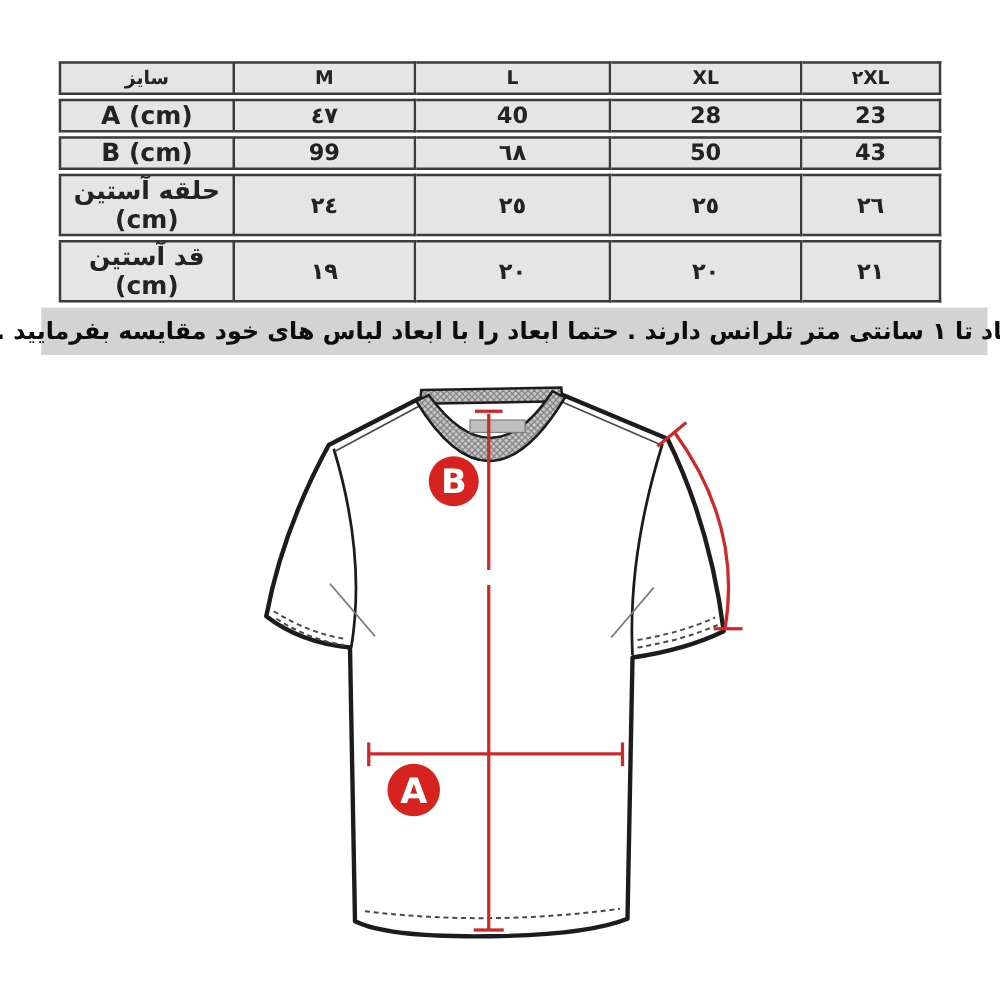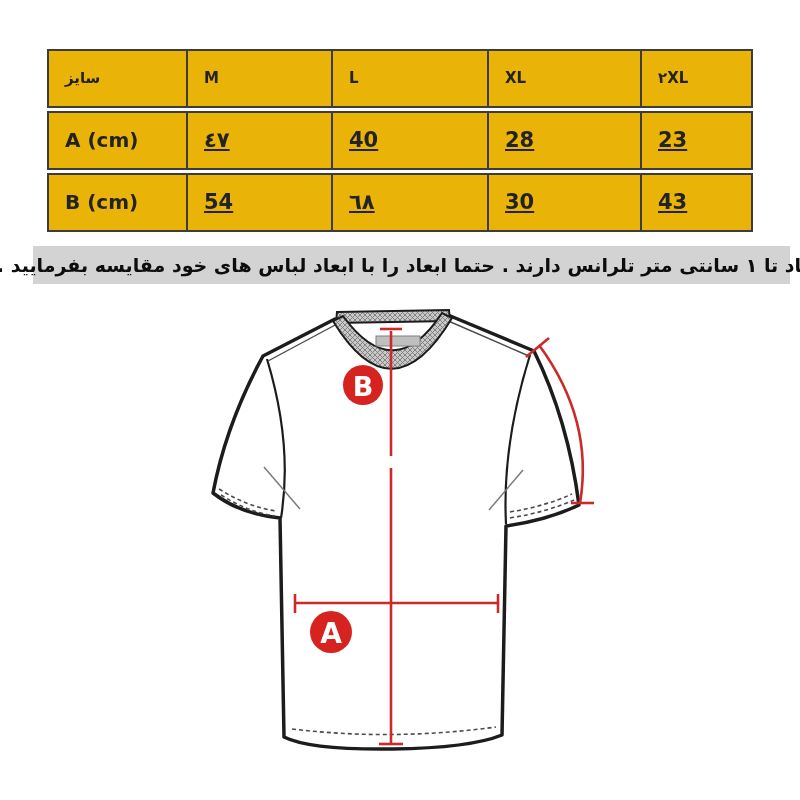--- a/index.html
+++ b/index.html
@@ -8,28 +8,28 @@
     font-family:"DejaVu Sans",sans-serif;overflow:hidden;
   }
 
   
   .size-table{
     position:absolute;left:47px;top:46px;width:706px;
     border-collapse:separate;border-spacing:0 3px;table-layout:fixed;
     font-weight:bold;color:#232323;
   }
   .size-table th,.size-table td{
-    background:#eab308;border:2px solid #3c3c3c;border-left:none;
-    height:23px;padding:16px;text-align:left;vertical-align:middle;
+    background:#e5e5e5;border:2px solid #3c3c3c;border-left:none;
+    height:23px;padding:0;text-align:center;vertical-align:middle;
     font-size:15px;line-height:23px;
   }
   .size-table th:first-child,.size-table td:first-child{
     border-left:2px solid #3c3c3c;
   }
-  .size-table td.val{font-size:21px;text-decoration:underline;}
+  .size-table td.val{font-size:18px;}
   .size-table .rowlabel{direction:rtl;font-size:20px;}
   .size-table th{font-size:15px;}
 
   
   .note-bar{
     position:absolute;left:33px;top:246px;width:757px;height:38px;
     background:#d3d3d3;display:flex;align-items:center;justify-content:center;
     direction:rtl;
   }
   .note-text{
@@ -73,24 +73,38 @@
   <tbody>
     <tr>
       <td class="rowlabel">A (cm)</td>
       <td class="val">٤٧</td>
       <td class="val">40</td>
       <td class="val">28</td>
       <td class="val">23</td>
     </tr>
     <tr>
       <td class="rowlabel">B (cm)</td>
-      <td class="val">54</td>
+      <td class="val">99</td>
       <td class="val">٦٨</td>
-      <td class="val">30</td>
+      <td class="val">50</td>
       <td class="val">43</td>
+    </tr>
+    <tr>
+      <td class="rowlabel">حلقه آستین (cm)</td>
+      <td class="val">٢٤</td>
+      <td class="val">٢٥</td>
+      <td class="val">٢٥</td>
+      <td class="val">٢٦</td>
+    </tr>
+    <tr>
+      <td class="rowlabel">قد آستین (cm)</td>
+      <td class="val">١٩</td>
+      <td class="val">٢٠</td>
+      <td class="val">٢٠</td>
+      <td class="val">٢١</td>
     </tr>
   </tbody>
 </table>
 
 <div class="note-bar">
   <span class="note-text">ابعاد تا ۱ سانتی متر تلرانس دارند . حتما ابعاد را با ابعاد لباس های خود مقایسه بفرمایید .</span>
 </div>
 
 <svg class="shirt-svg" width="800" height="800" viewBox="0 0 800 800">
   <defs>

